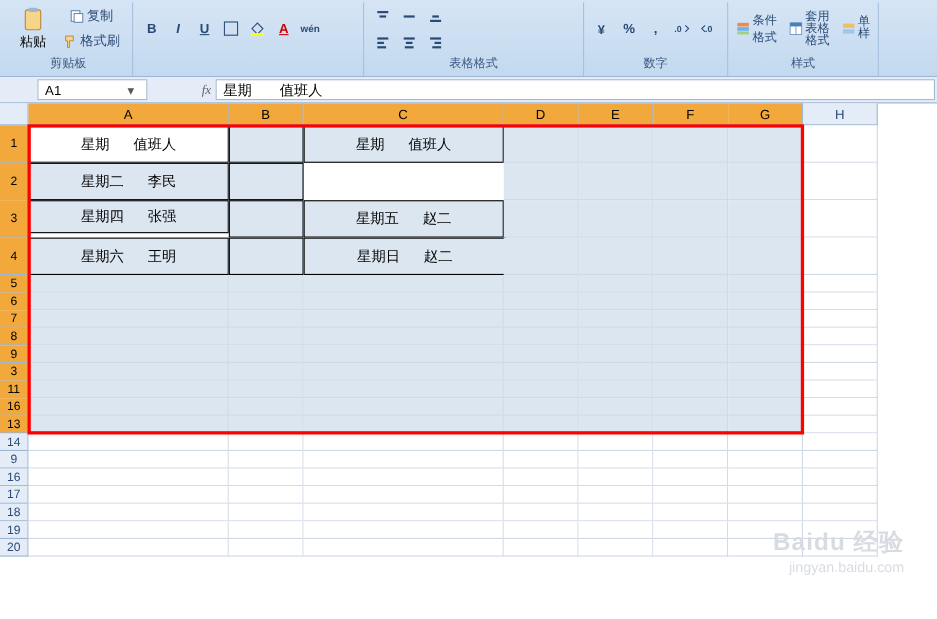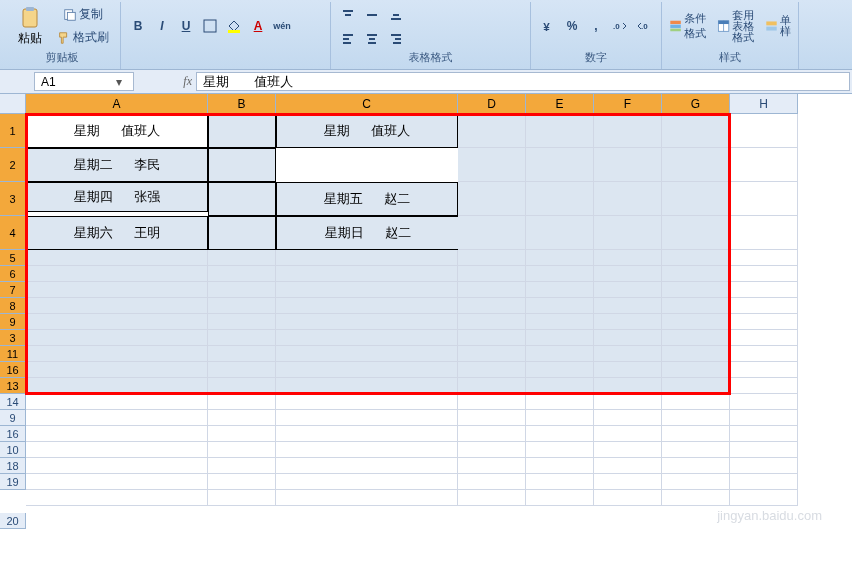--- a/index.html
+++ b/index.html
@@ -385,24 +385,24 @@
           <div class="row-header hdr-sel" style="height: 16px; line-height: 16px;">7</div>
           <div class="row-header hdr-sel" style="height: 16px; line-height: 16px;">8</div>
           <div class="row-header hdr-sel" style="height: 16px; line-height: 16px;">9</div>
           <div class="row-header hdr-sel" style="height: 16px; line-height: 16px;">3</div>
           <div class="row-header hdr-sel" style="height: 16px; line-height: 16px;">11</div>
           <div class="row-header hdr-sel" style="height: 16px; line-height: 16px;">16</div>
           <div class="row-header hdr-sel" style="height: 16px; line-height: 16px;">13</div>
           <div class="row-header" style="height: 16px; line-height: 16px;">14</div>
           <div class="row-header" style="height: 16px; line-height: 16px;">9</div>
           <div class="row-header" style="height: 16px; line-height: 16px;">16</div>
-          <div class="row-header" style="height: 16px; line-height: 16px;">10</div>
+          <div class="row-header" style="height: 16px; line-height: 16px;">17</div>
           <div class="row-header" style="height: 16px; line-height: 16px;">18</div>
           <div class="row-header" style="height: 16px; line-height: 16px;">19</div>
-          <div class="row-header" style="height: 16px; line-height: 16px; margin-top: 23px;">20</div>
+          <div class="row-header" style="height: 16px; line-height: 16px;">20</div>
         </div>
       <div class="grid-wrap">
         <div class="cells" id="cells" style="width: 772px; height: 392px;">
             <div class="cell b-top b-bottom b-left b-right" style="left: 0px; top: 0px; width: 182px; height: 34px; justify-content: center; background: rgb(255, 255, 255);">星期      值班人</div>
             <div class="cell sel b-top b-bottom b-left b-right" style="left: 182px; top: 0px; width: 68px; height: 34px;"></div>
             <div class="cell sel b-top b-bottom b-left b-right" style="left: 250px; top: 0px; width: 182px; height: 34px; justify-content: center;">星期      值班人</div>
             <div class="cell sel" style="left: 432px; top: 0px; width: 68px; height: 34px;"></div>
             <div class="cell sel" style="left: 500px; top: 0px; width: 68px; height: 34px;"></div>
             <div class="cell sel" style="left: 568px; top: 0px; width: 68px; height: 34px;"></div>
             <div class="cell sel" style="left: 636px; top: 0px; width: 68px; height: 34px;"></div>
@@ -559,14 +559,15 @@
             <div class="cell" style="left: 636px; top: 376px; width: 68px; height: 16px;"></div>
             <div class="cell" style="left: 704px; top: 376px; width: 68px; height: 16px;"></div>
           </div>
         <div class="sel-outline" id="sel-outline" style="left: -1px; top: -1px; width: 706px; height: 282px;"></div>
       </div>
     </div>
   </div>
 </div>
 
 <div class="watermark">
+  <div class="big">Baidu 经验</div>
   <div>jingyan.baidu.com</div>
 </div>
 
 </body></html>

